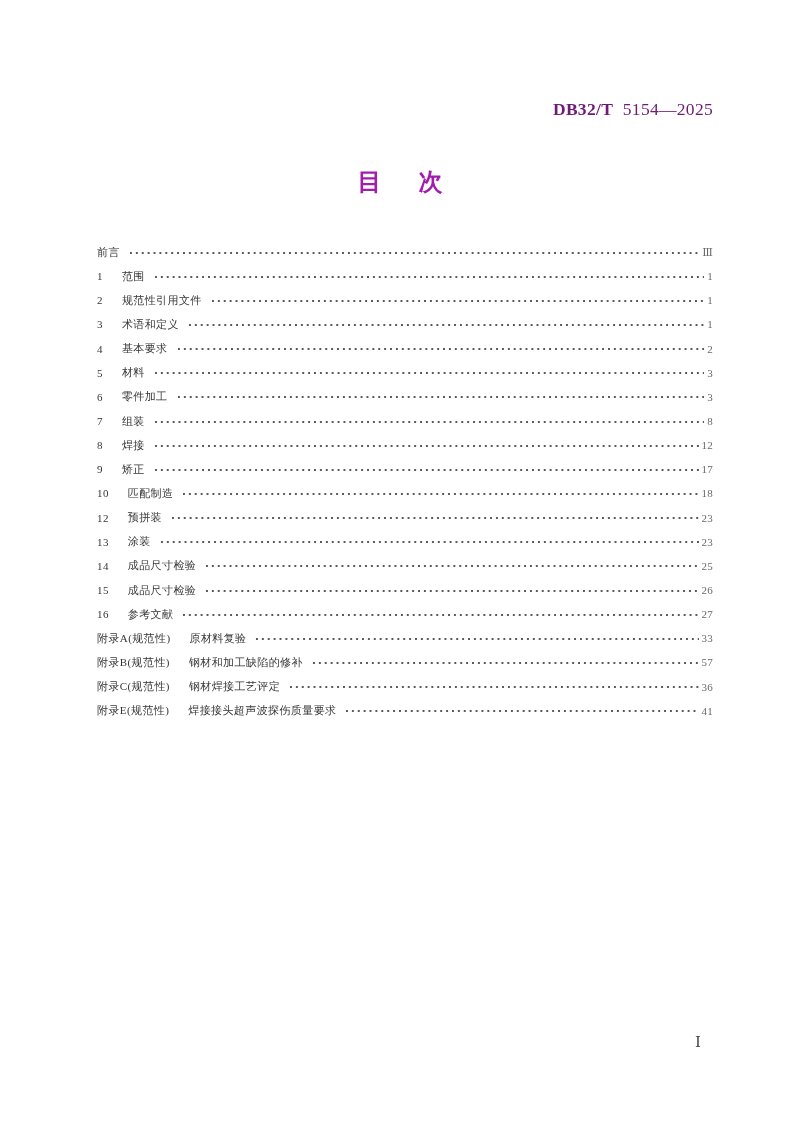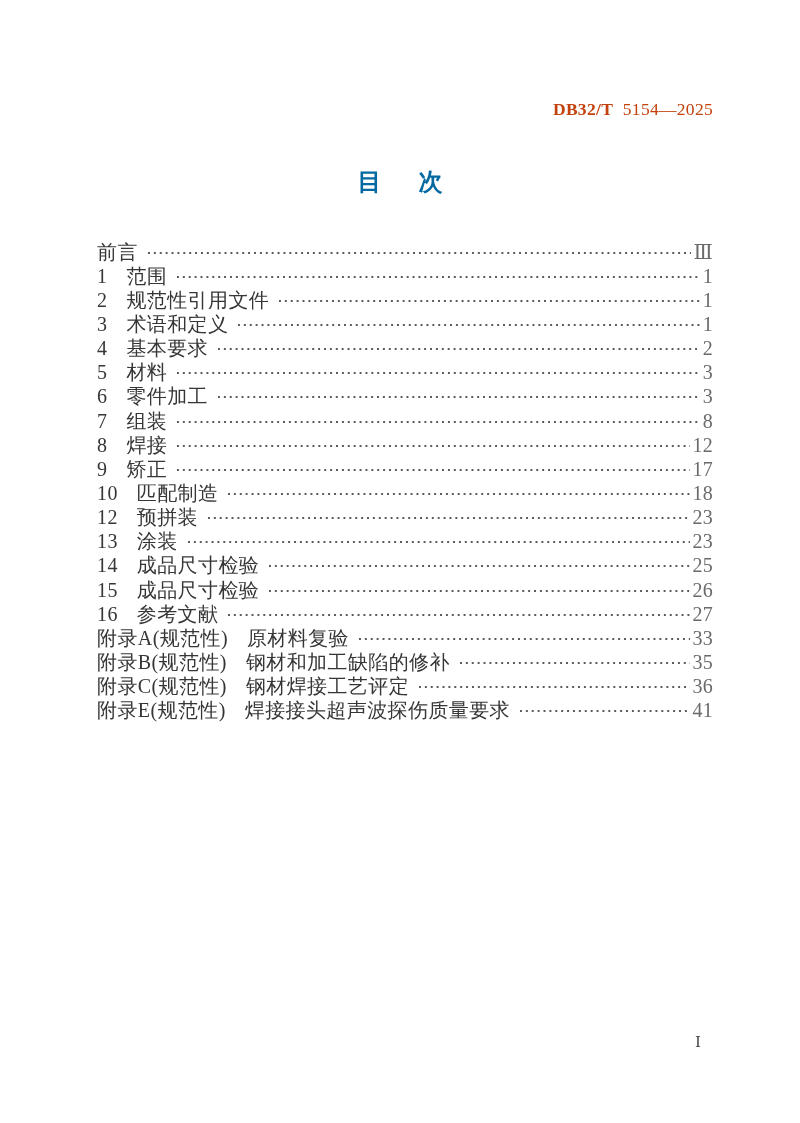--- a/index.html
+++ b/index.html
@@ -14,55 +14,55 @@
     overflow: hidden;
   }
 
   
   .header {
     position: absolute;
     top: 99px;
     right: 87px;
     font-size: 17.5px;
     letter-spacing: 0.3px;
-    color: #c2410c;
+    color: #701a75;
     white-space: nowrap;
   }
   .code-bold { font-weight: 700; }
   .code-rest { font-weight: 400; margin-left: 5px; }
 
   
   .doc-title {
     position: absolute;
     top: 166px;
     left: 0;
     width: 100%;
     margin: 0;
     text-align: center;
     font-family: "Liberation Sans", "DejaVu Sans", sans-serif;
     font-size: 24px;
     font-weight: 700;
-    color: #0369a1;
+    color: #a21caf;
     letter-spacing: 1.54em;
     padding-left: 1.54em;
     box-sizing: border-box;
   }
 
   
   .toc {
     position: absolute;
     top: 240px;
     left: 97px;
     right: 87px;
   }
   .toc-row {
     display: flex;
     align-items: center;
     height: 24.15px;
-    font-size: 20px;
+    font-size: 11px;
     letter-spacing: 0.4px;
     white-space: nowrap;
   }
   .toc-num:empty { display: none; }
   .toc-num { margin-right: 19px; }
   .toc-title { flex-shrink: 0; }
   .leader {
     flex: 1 1 auto;
     height: 10px;
     margin: 1px 3px 0 7px;
@@ -217,21 +217,21 @@
     <span class="toc-num">附录A(规范性)</span>
     <span class="toc-title">原材料复验</span>
     <span class="leader"></span>
     <span class="toc-page">33</span>
   </div>
 
   <div class="toc-row">
     <span class="toc-num">附录B(规范性)</span>
     <span class="toc-title">钢材和加工缺陷的修补</span>
     <span class="leader"></span>
-    <span class="toc-page">35</span>
+    <span class="toc-page">57</span>
   </div>
 
   <div class="toc-row">
     <span class="toc-num">附录C(规范性)</span>
     <span class="toc-title">钢材焊接工艺评定</span>
     <span class="leader"></span>
     <span class="toc-page">36</span>
   </div>
 
 

